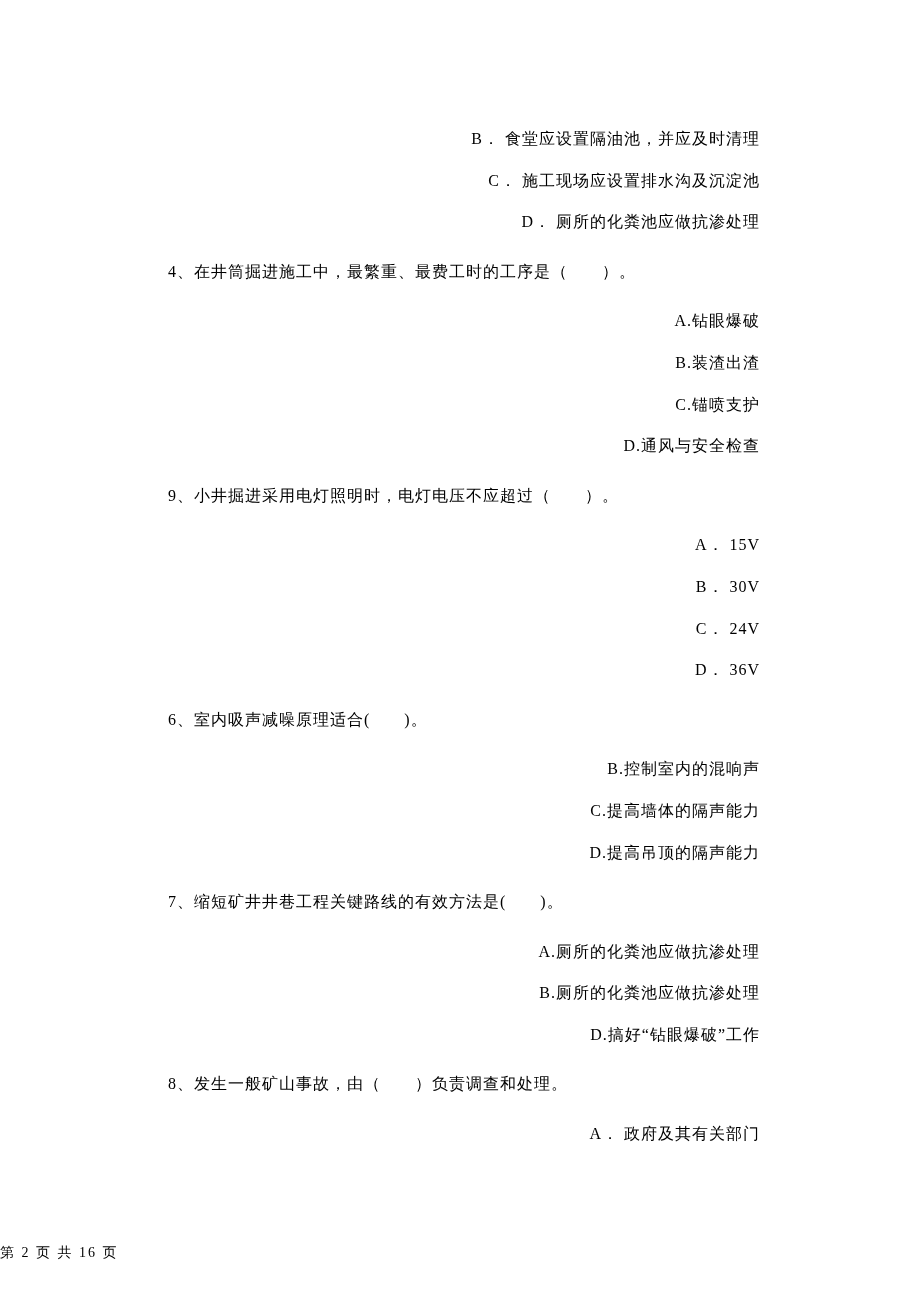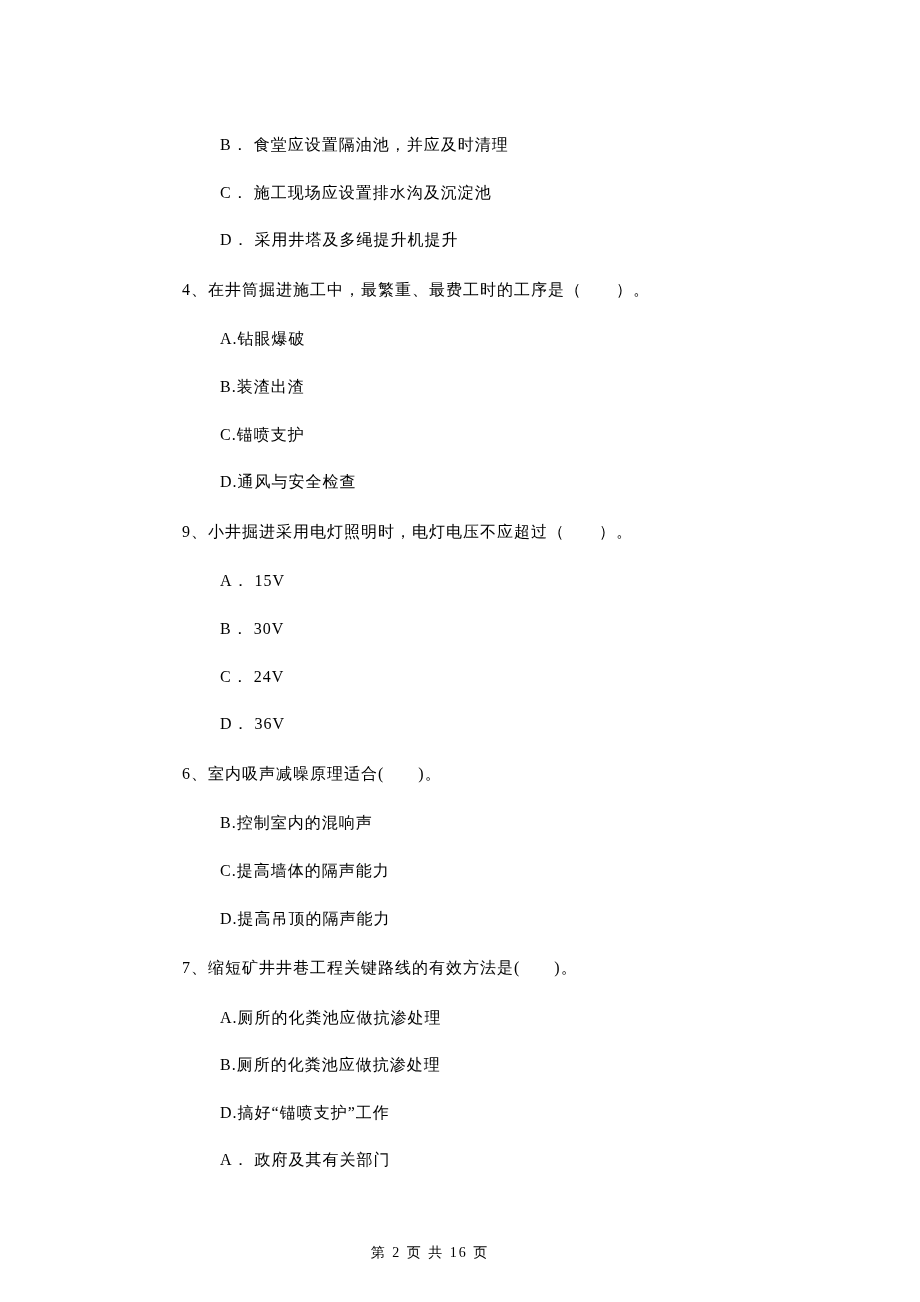--- a/index.html
+++ b/index.html
@@ -12,44 +12,45 @@
     width: 920px;
     height: 1302px;
     position: relative;
   }
   .page {
     padding: 110px 160px 0 168px;
     line-height: 1.6;
   }
   .opt-row {
     padding-left: 52px;
-    margin: 22px 0;
+    margin: 16px 0;
     letter-spacing: 1px;
+    text-align: right;
   }
   .q-row {
-    margin: 24px 14px;
+    margin: 24px 0;
     letter-spacing: 1px;
   }
   .footer {
     position: absolute;
     bottom: 40px;
     width: 860px;
-    text-align: center;
+    text-align: left;
     font-size: 14px;
     letter-spacing: 2px;
   }
 </style>
 </head>
 <body>
 
 <div class="page">
 
   <div class="opt-row">B． 食堂应设置隔油池，并应及时清理</div>
   <div class="opt-row">C． 施工现场应设置排水沟及沉淀池</div>
-  <div class="opt-row">D． 采用井塔及多绳提升机提升</div>
+  <div class="opt-row">D． 厕所的化粪池应做抗渗处理</div>
 
   <div class="q-row">4、在井筒掘进施工中，最繁重、最费工时的工序是（　　）。</div>
   <div class="opt-row">A.钻眼爆破</div>
   <div class="opt-row">B.装渣出渣</div>
   <div class="opt-row">C.锚喷支护</div>
   <div class="opt-row">D.通风与安全检查</div>
 
   <div class="q-row">9、小井掘进采用电灯照明时，电灯电压不应超过（　　）。</div>
   <div class="opt-row">A． 15V</div>
   <div class="opt-row">B． 30V</div>
@@ -57,19 +58,20 @@
   <div class="opt-row">D． 36V</div>
 
   <div class="q-row">6、室内吸声减噪原理适合(　　)。</div>
   <div class="opt-row">B.控制室内的混响声</div>
   <div class="opt-row">C.提高墙体的隔声能力</div>
   <div class="opt-row">D.提高吊顶的隔声能力</div>
 
   <div class="q-row">7、缩短矿井井巷工程关键路线的有效方法是(　　)。</div>
   <div class="opt-row">A.厕所的化粪池应做抗渗处理</div>
   <div class="opt-row">B.厕所的化粪池应做抗渗处理</div>
-  <div class="opt-row">D.搞好“锚喷支护”工作</div>
+  <div class="opt-row">D.搞好“钻眼爆破”工作</div>
 
+  <div class="q-row">8、发生一般矿山事故，由（　　）负责调查和处理。</div>
   <div class="opt-row">A． 政府及其有关部门</div>
 
 </div>
 
 <div class="footer">第 2 页 共 16 页</div>
 
 </body></html>

